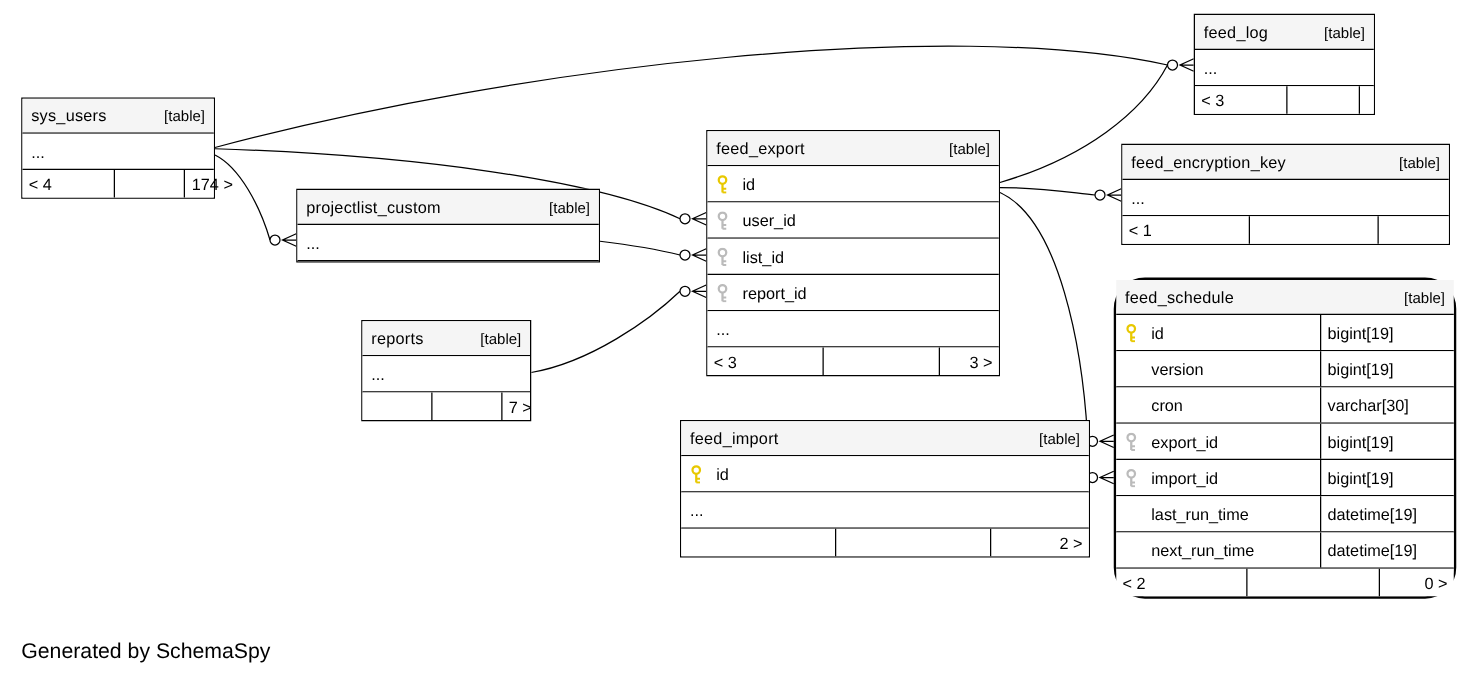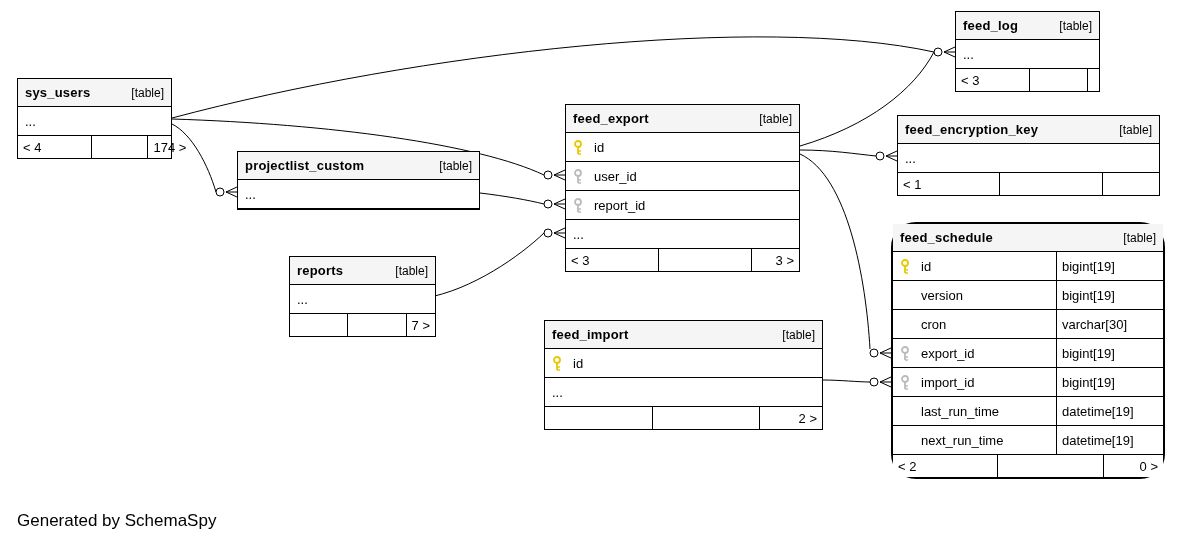--- a/index.html
+++ b/index.html
@@ -13,21 +13,21 @@
   .dbtable {
     position: absolute; z-index: 1; background: #fff;
     border: 1px solid #000; font-size: 13px;
   }
   .dbtable.focus { border-width: 2px; border-radius: 25px; }
 
   .thead {
     display: flex; justify-content: space-between; align-items: center;
     height: 28px; padding: 0 7px; background: #f5f5f5; border-bottom: 1px solid #000;
   }
-  .tname { font-weight: bold; letter-spacing: .2px; }
+  .tname { font-weight: normal; letter-spacing: .2px; }
   .ttag  { font-size: 12px; margin-left: 12px; }
 
   .trow {
     display: flex; align-items: center; height: 29px;
     border-bottom: 1px solid #000; padding-left: 7px; background: #fff;
   }
   .icon-col { width: 21px; flex: 0 0 21px; display: flex; align-items: center; }
   .rlabel { white-space: nowrap; }
   .rtype {
     margin-left: auto; width: 107px; flex: 0 0 107px; align-self: stretch;
@@ -105,21 +105,21 @@
 <div class="dbtable" style="left:237px;top:151px;width:243px;">
   <div class="thead">
     <span class="tname">projectlist_custom</span>
     <span class="ttag">[table]</span>
   </div>
   <div class="trow">
     <span class="rlabel">...</span>
   </div>
 </div>
 
-<div class="dbtable" style="left:289px;top:256px;width:147px;">
+<div class="dbtable" style="left:289px;top:256px;width:136px;">
   <div class="thead">
     <span class="tname">reports</span>
     <span class="ttag">[table]</span>
   </div>
   <div class="trow">
     <span class="rlabel">...</span>
   </div>
   <div class="tfoot">
     <span class="fc"></span>
     <span class="fc"></span>
@@ -156,20 +156,31 @@
   </div>
   <div class="trow">
     <span class="icon-col">
         <svg width="10" height="15" viewBox="0 0 10 15">
           <circle cx="5" cy="4" r="3" fill="none" stroke="#bbbbbb" stroke-width="1.8"></circle>
           <line x1="5" y1="7" x2="5" y2="14" stroke="#bbbbbb" stroke-width="1.8"></line>
           <line x1="5" y1="11" x2="8" y2="11" stroke="#bbbbbb" stroke-width="1.5"></line>
           <line x1="5" y1="14" x2="8" y2="14" stroke="#bbbbbb" stroke-width="1.5"></line>
         </svg>
       </span>
+    <span class="rlabel">list_id</span>
+  </div>
+  <div class="trow">
+    <span class="icon-col">
+        <svg width="10" height="15" viewBox="0 0 10 15">
+          <circle cx="5" cy="4" r="3" fill="none" stroke="#bbbbbb" stroke-width="1.8"></circle>
+          <line x1="5" y1="7" x2="5" y2="14" stroke="#bbbbbb" stroke-width="1.8"></line>
+          <line x1="5" y1="11" x2="8" y2="11" stroke="#bbbbbb" stroke-width="1.5"></line>
+          <line x1="5" y1="14" x2="8" y2="14" stroke="#bbbbbb" stroke-width="1.5"></line>
+        </svg>
+      </span>
     <span class="rlabel">report_id</span>
   </div>
   <div class="trow">
     <span class="rlabel">...</span>
   </div>
   <div class="tfoot">
     <span class="fc">&lt; 3</span>
     <span class="fc"></span>
     <span class="fc right">3 &gt;</span>
   </div>
@@ -266,21 +277,21 @@
     <span class="rlabel">next_run_time</span>
     <span class="rtype">datetime[19]</span>
   </div>
   <div class="tfoot">
     <span class="fc">&lt; 2</span>
     <span class="fc"></span>
     <span class="fc right">0 &gt;</span>
   </div>
 </div>
 
-<div class="dbtable" style="left:544px;top:320px;width:279px;">
+<div class="dbtable" style="left:544px;top:336px;width:328px;">
   <div class="thead">
     <span class="tname">feed_import</span>
     <span class="ttag">[table]</span>
   </div>
   <div class="trow">
     <span class="icon-col">
         <svg width="10" height="15" viewBox="0 0 10 15">
           <circle cx="5" cy="4" r="3" fill="none" stroke="#e8c800" stroke-width="1.8"></circle>
           <line x1="5" y1="7" x2="5" y2="14" stroke="#e8c800" stroke-width="1.8"></line>
           <line x1="5" y1="11" x2="8" y2="11" stroke="#e8c800" stroke-width="1.5"></line>

